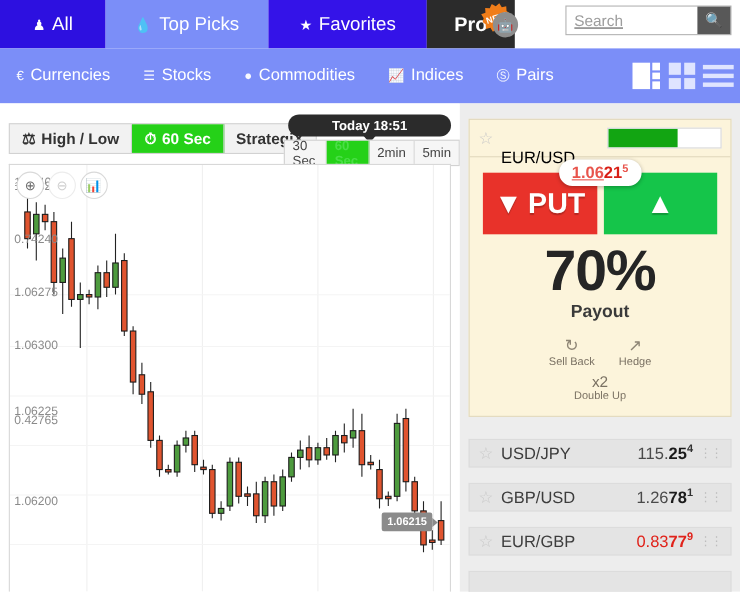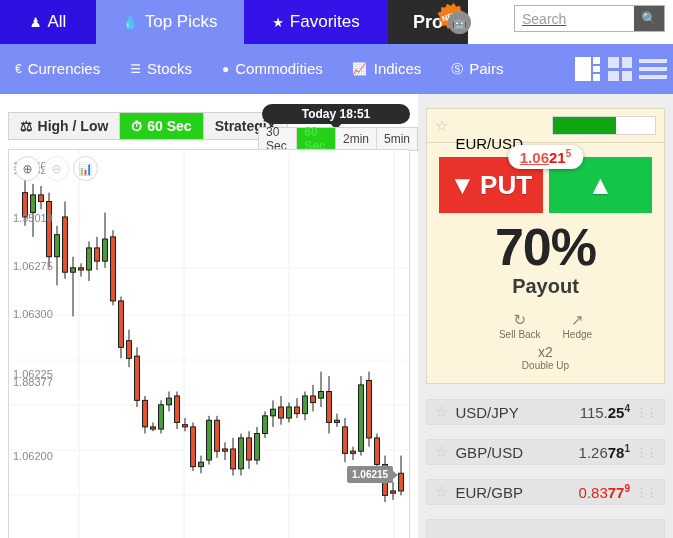--- a/index.html
+++ b/index.html
@@ -119,21 +119,21 @@
   .btn-put{background:#e8322a;}
   .btn-call{background:#15c54a;}
   .pricebubble{position:absolute;left:50%;top:-12px;transform:translateX(-50%);
     background:#fff;border-radius:13px;padding:3px 12px;box-shadow:0 1px 4px rgba(0,0,0,.3);
     font-size:15px;font-weight:bold;white-space:nowrap;z-index:4;}
   .pb-a{color:#e8544c;text-decoration:underline;}
   .pb-b{color:#d81f16;}
   .pb-c{color:#e8544c;font-size:10px;vertical-align:super;}
   .payout{text-align:center;font-size:52px;font-weight:bold;color:#252525;
     margin-top:8px;line-height:1;letter-spacing:-1px;}
-  .payoutlbl{text-align:center;font-size:20px;font-weight:bold;color:#3a3a3a;margin-top:2px;}
+  .payoutlbl{text-align:center;font-size:16px;font-weight:bold;color:#3a3a3a;margin-top:2px;}
   .extras{margin-top:14px;display:flex;justify-content:center;gap:22px;}
   .extra{text-align:center;color:#7a7163;cursor:pointer;}
   .extra .eico{font-size:15px;display:block;line-height:15px;color:#8e8575;}
   .extra .elbl{font-size:10px;display:block;margin-top:2px;}
   .extra2{margin-top:4px;text-align:center;color:#7a7163;cursor:pointer;}
   .extra2 .eico{font-size:14px;display:block;}
   .extra2 .elbl{font-size:10px;display:block;}
 
   .assetrow{position:absolute;left:8px;width:239px;height:26px;background:#e4e4e4;
     border:1px solid #dcdcdc;box-sizing:border-box;display:flex;align-items:center;
@@ -357,25 +357,25 @@
           <line x1="376.00" y1="305.60" x2="376.00" y2="352.00" stroke="#222" stroke-width="1"></line>
           <rect x="373.52" y="314.44" width="4.96" height="30.93" fill="#e0542f" stroke="#1d1d1d" stroke-width="1"></rect>
           <line x1="384.00" y1="332.11" x2="384.00" y2="349.79" stroke="#222" stroke-width="1"></line>
           <rect x="381.52" y="340.95" width="4.96" height="2.21" fill="#e0542f" stroke="#1d1d1d" stroke-width="1"></rect>
           <line x1="392.00" y1="305.60" x2="392.00" y2="345.37" stroke="#222" stroke-width="1"></line>
           <rect x="389.52" y="323.28" width="4.96" height="17.68" fill="#e0542f" stroke="#1d1d1d" stroke-width="1"></rect>
         </svg>
       <div id="ylabels">
           <div class="ylabel" style="top: 10px;">1.06400</div>
           <div class="ylabel" style="top: 14px;">1.06325</div>
-          <div class="ylabel" style="top: 62px;">1.95019</div>
+          <div class="ylabel" style="top: 62px;">0.74240</div>
           <div class="ylabel" style="top: 110px;">1.06275</div>
           <div class="ylabel" style="top: 158px;">1.06300</div>
           <div class="ylabel" style="top: 218px;">1.06225</div>
-          <div class="ylabel" style="top: 226px;">1.88377</div>
+          <div class="ylabel" style="top: 226px;">0.42765</div>
           <div class="ylabel" style="top: 300px;">1.06200</div>
         </div>
       <div class="pricetag" id="pricetag" style="left: 338px; top: 316.381px;">1.06215</div>
     </div>
 
   </div>
 
   <div class="rightpane">
     <div class="tradecard">
       <div class="cardhead">

